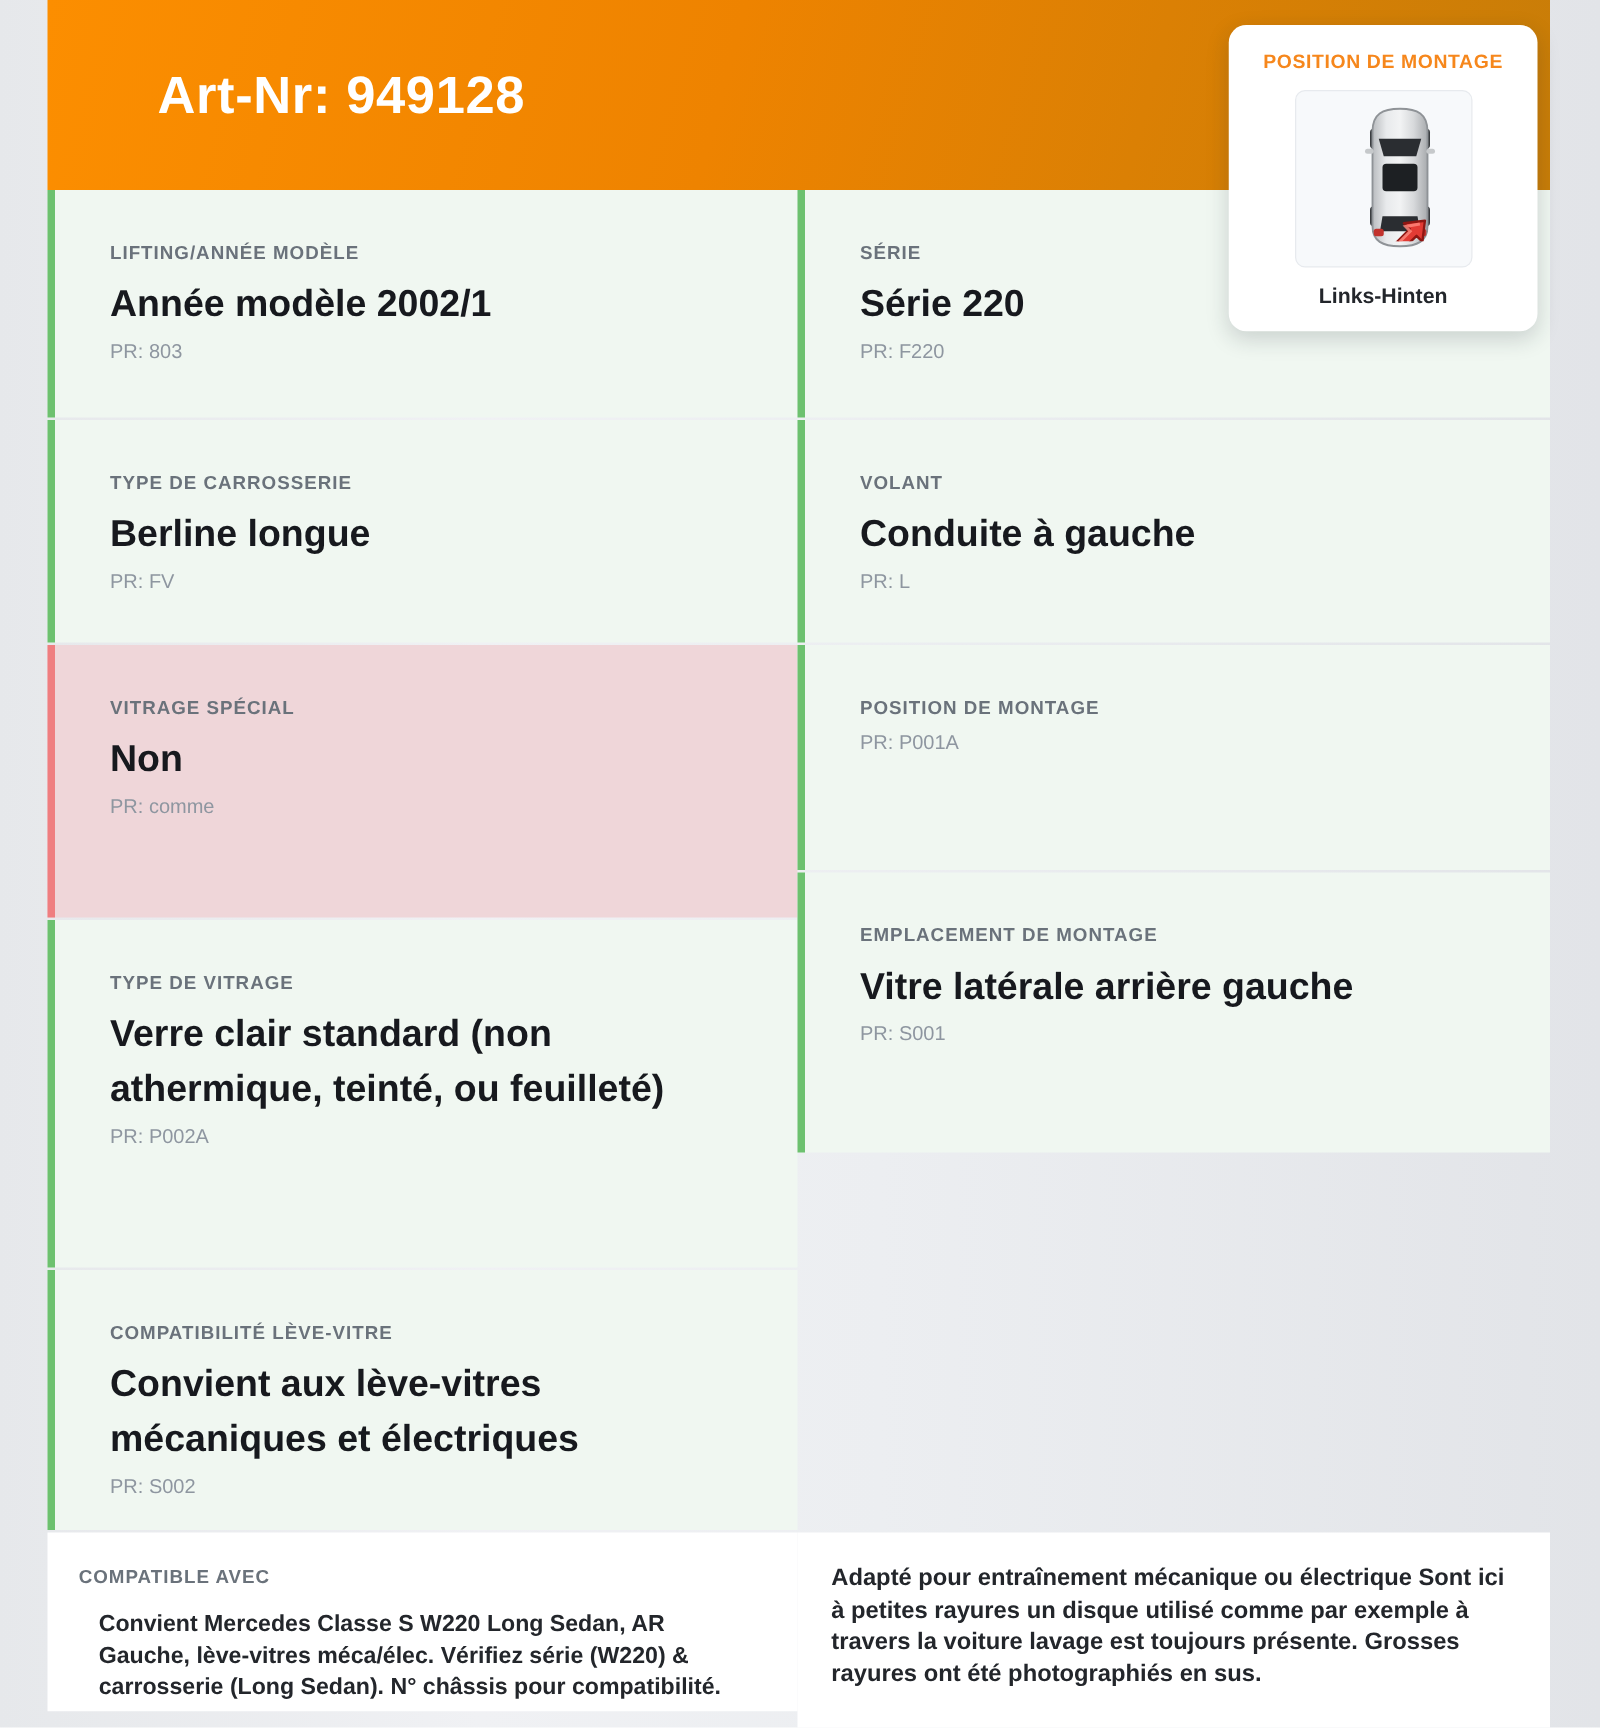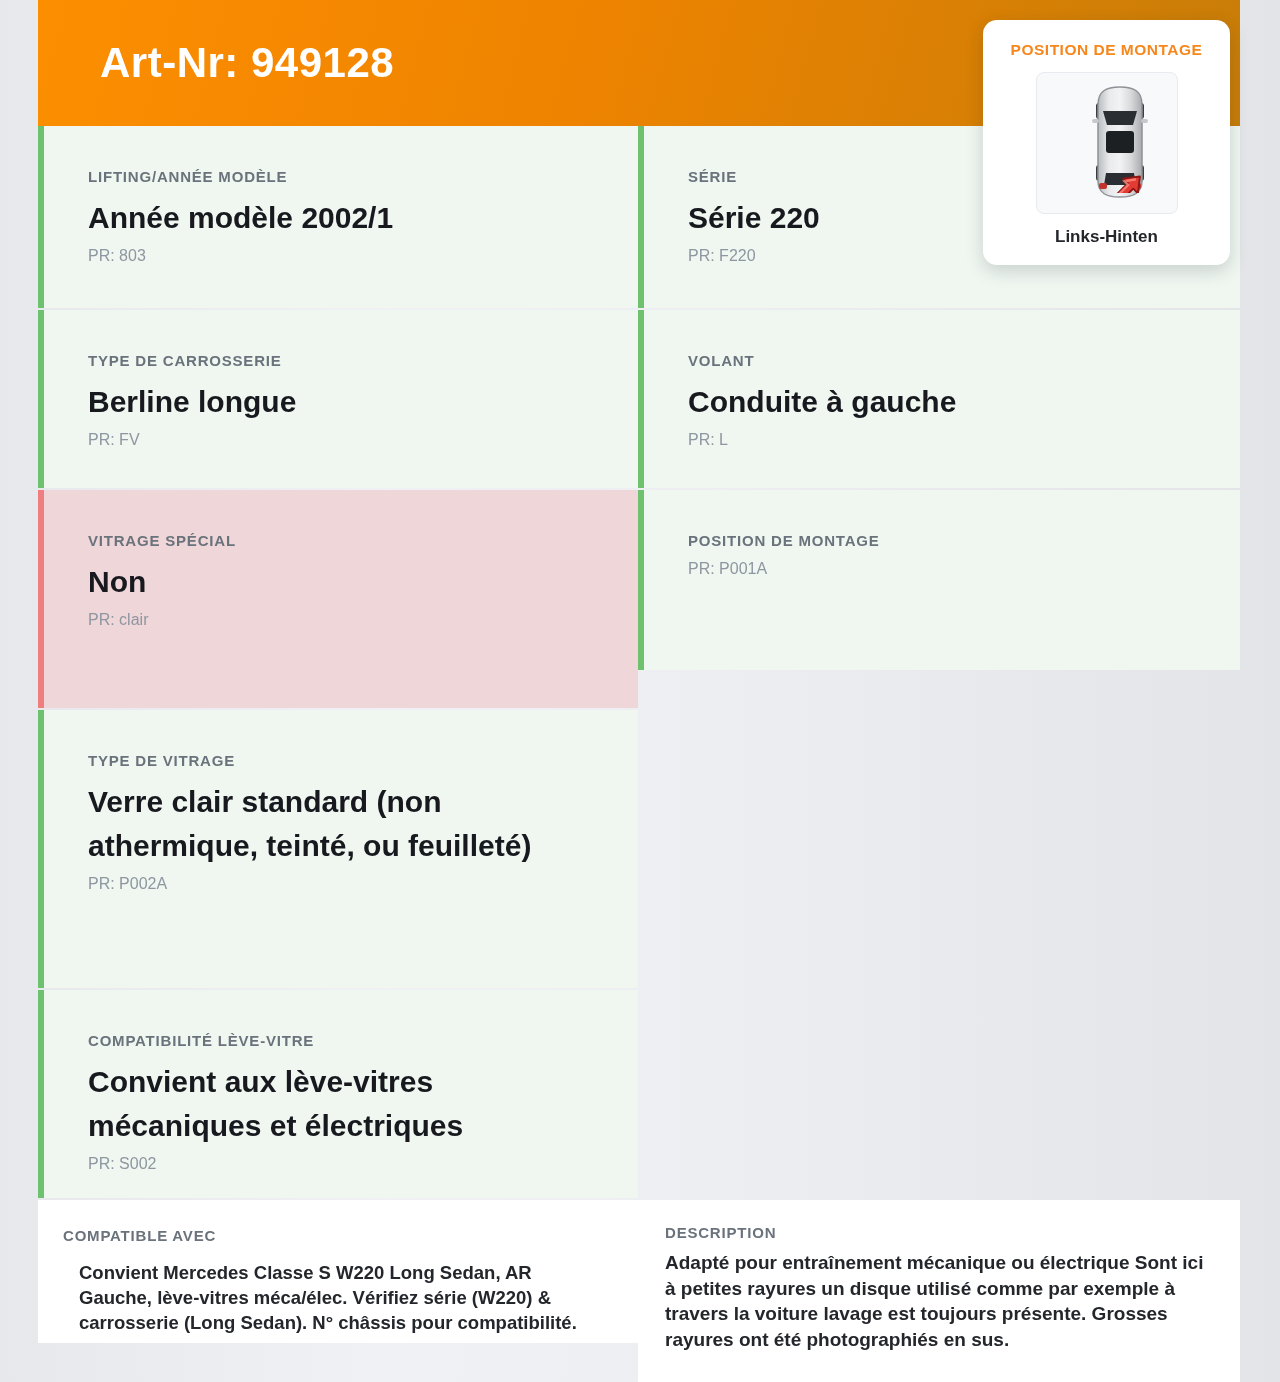--- a/index.html
+++ b/index.html
@@ -6,23 +6,23 @@
   body{
     width:1280px;height:1382px;
     background:linear-gradient(90deg,#e6e8eb 0%,#f0f1f4 30%,#eceef1 55%,#e2e4e8 100%);
     font-family:"Liberation Sans",sans-serif;
     -webkit-font-smoothing:antialiased;
     overflow:hidden;
   }
   .content{position:relative;margin-left:38px;width:1202px;}
   
   .header{
-    height:126px;
+    height:152px;
     background:linear-gradient(105deg,#fc8e00 0%,#ee8300 45%,#c87d08 100%);
-    display:flex;align-items:center;box-sizing:border-box;padding-left:62px;
+    display:flex;align-items:center;box-sizing:border-box;padding-left:88px;
   }
   .header h1{margin:0;font-size:42px;font-weight:700;color:#ffffff;letter-spacing:.5px;}
   
   .grid{display:flex;align-items:flex-start;}
   .col{display:flex;flex-direction:column;}
   .col-left{width:600px;}
   .col-right{width:602px;}
   .card{
     box-sizing:border-box;background:#f0f7f1;border-left:6px solid #6dc16f;
     padding:42px 30px 0 44px;overflow:hidden;
@@ -88,21 +88,21 @@
 
   <div class="card">
     <p class="spec-label card-label">TYPE DE CARROSSERIE</p>
     <p class="spec-value card-value">Berline longue</p>
     <p class="spec-pr card-pr">PR: FV</p>
   </div>
 
   <div class="card warn">
     <p class="spec-label card-label">VITRAGE SPÉCIAL</p>
     <p class="spec-value card-value">Non</p>
-    <p class="spec-pr card-pr">PR: clair</p>
+    <p class="spec-pr card-pr">PR: comme</p>
   </div>
 
   <div class="card">
     <p class="spec-label card-label">TYPE DE VITRAGE</p>
     <p class="spec-value card-value">Verre clair standard (non athermique, teinté, ou feuilleté)</p>
     <p class="spec-pr card-pr">PR: P002A</p>
   </div>
 
   <div class="card">
     <p class="spec-label card-label">COMPATIBILITÉ LÈVE-VITRE</p>
@@ -121,33 +121,37 @@
     <p class="spec-label card-label">VOLANT</p>
     <p class="spec-value card-value">Conduite à gauche</p>
     <p class="spec-pr card-pr">PR: L</p>
   </div>
 
   <div class="card">
     <p class="spec-label card-label">POSITION DE MONTAGE</p>
     <p class="spec-pr card-pr">PR: P001A</p>
   </div>
 
+  <div class="card">
+    <p class="spec-label card-label">EMPLACEMENT DE MONTAGE</p>
+    <p class="spec-value card-value">Vitre latérale arrière gauche</p>
+    <p class="spec-pr card-pr">PR: S001</p>
+  </div>
 </div>
   </div>
 
   <div class="grid">
     <div class="col col-left">
       <div class="bottom-box compat-box">
         <p class="box-label">COMPATIBLE AVEC</p>
         <p class="compat-text">Convient Mercedes Classe S W220 Long Sedan, AR Gauche, lève-vitres méca/élec. Vérifiez série (W220) &amp; carrosserie (Long Sedan). N° châssis pour compatibilité.</p>
       </div>
     </div>
     <div class="col col-right">
       <div class="bottom-box desc-box">
-        <p class="box-label">DESCRIPTION</p>
         <p class="desc-text">Adapté pour entraînement mécanique ou électrique Sont ici à petites rayures un disque utilisé comme par exemple à travers la voiture lavage est toujours présente. Grosses rayures ont été photographiés en sus.</p>
       </div>
     </div>
   </div>
 
   <aside class="pos-card">
     <p class="pos-label">POSITION DE MONTAGE</p>
     <div class="pos-imgbox">
       <svg width="96" height="124" viewBox="0 0 96 124">
         <defs>

